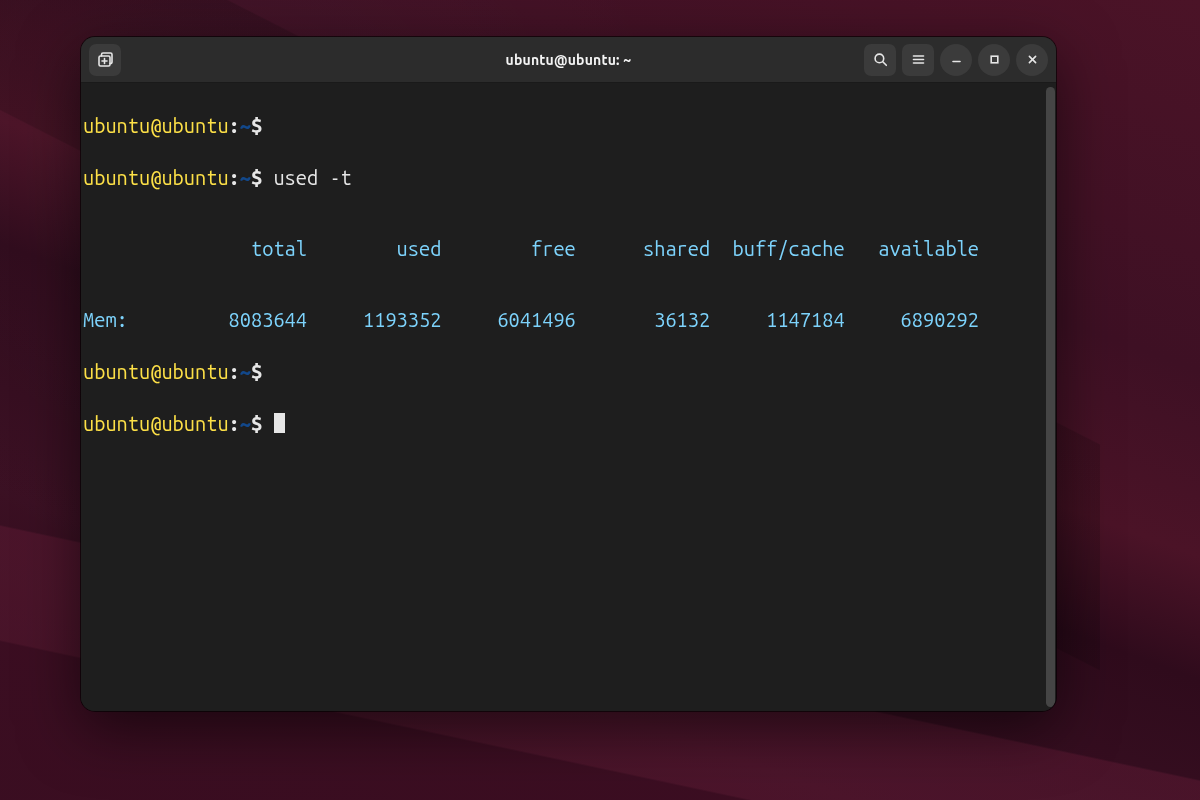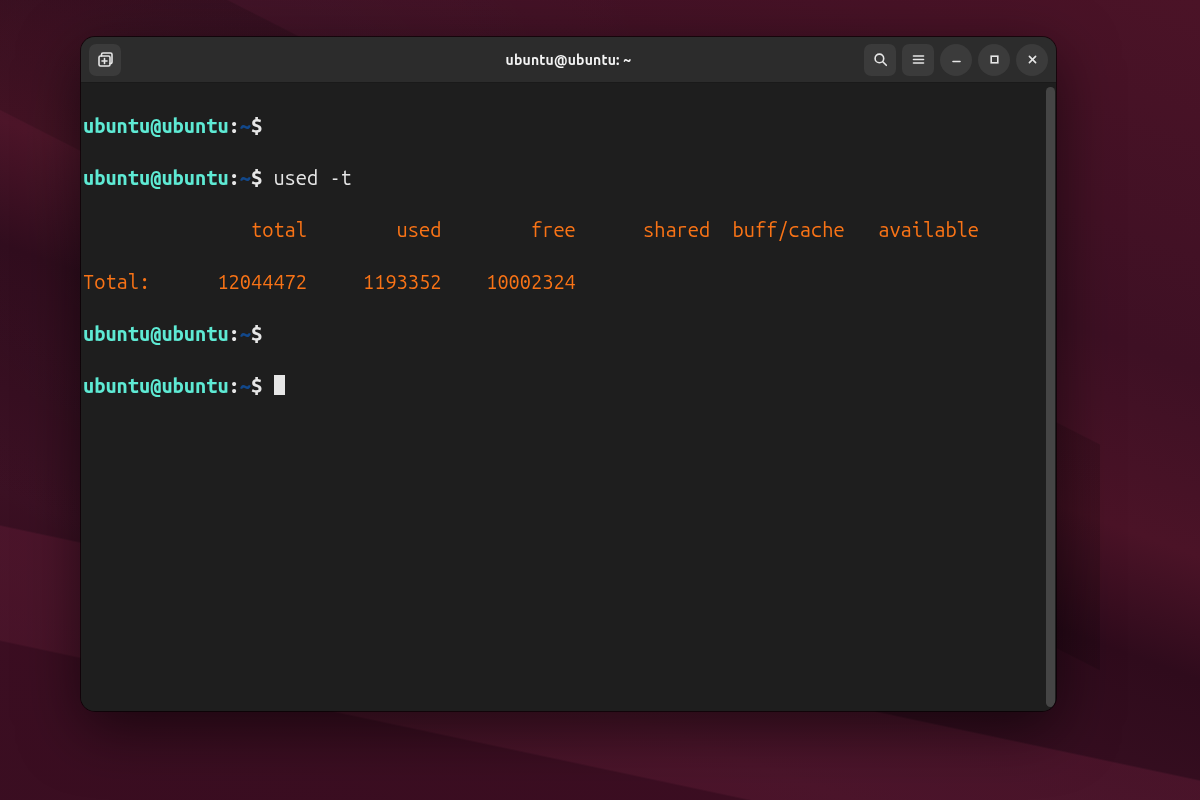--- a/index.html
+++ b/index.html
@@ -132,26 +132,26 @@
     right: 1px;
     top: 4px;
     width: 9px;
     height: calc(100% - 8px);
     background: #5a5a5a;
     border-radius: 5px;
     opacity: 0.65;
   }
 
   .pline { white-space: pre; }
-  .p-user-host { color: #5eead4; font-weight: bold; }
+  .p-user-host { color: #fde047; font-weight: normal; }
   .p-colon { color: #e6e6e6; font-weight: bold; }
   .p-path { color: #12488b; font-weight: bold; }
   .p-dollar { color: #e6e6e6; font-weight: bold; }
   .p-cmd  { color: #e6e6e6; }
-  .out    { color: #f97316; }
+  .out    { color: #7dd3fc; margin-top: 19px; }
 
   .cursor-block {
     display: inline-block;
     width: 11px;
     height: 20px;
     background: #e6e6e6;
     vertical-align: -2px;
     margin-left: 1px;
   }
 </style>
@@ -217,20 +217,20 @@
             </svg>
           </span>
         </div>
       </div>
     </div>
 
     <div class="terminal-body">
 <div class="pline"><span class="p-user-host">ubuntu@ubuntu</span><span class="p-colon">:</span><span class="p-path">~</span><span class="p-dollar">$</span><span class="p-cmd"></span></div>
 <div class="pline"><span class="p-user-host">ubuntu@ubuntu</span><span class="p-colon">:</span><span class="p-path">~</span><span class="p-dollar">$</span><span class="p-cmd"> <span>used -t</span></span></div>
 <div class="out">               total        used        free      shared  buff/cache   available</div>
-<div class="out">Total:      12044472     1193352    10002324</div>
+<div class="out">Mem:         8083644     1193352     6041496       36132     1147184     6890292</div>
 <div class="pline"><span class="p-user-host">ubuntu@ubuntu</span><span class="p-colon">:</span><span class="p-path">~</span><span class="p-dollar">$</span></div>
 <div class="pline"><span class="p-user-host">ubuntu@ubuntu</span><span class="p-colon">:</span><span class="p-path">~</span><span class="p-dollar">$</span> <span class="cursor-block"></span></div>
       <div class="scrollbar"></div>
     </div>
 
   </div>
 </div>
 
 </body></html>

